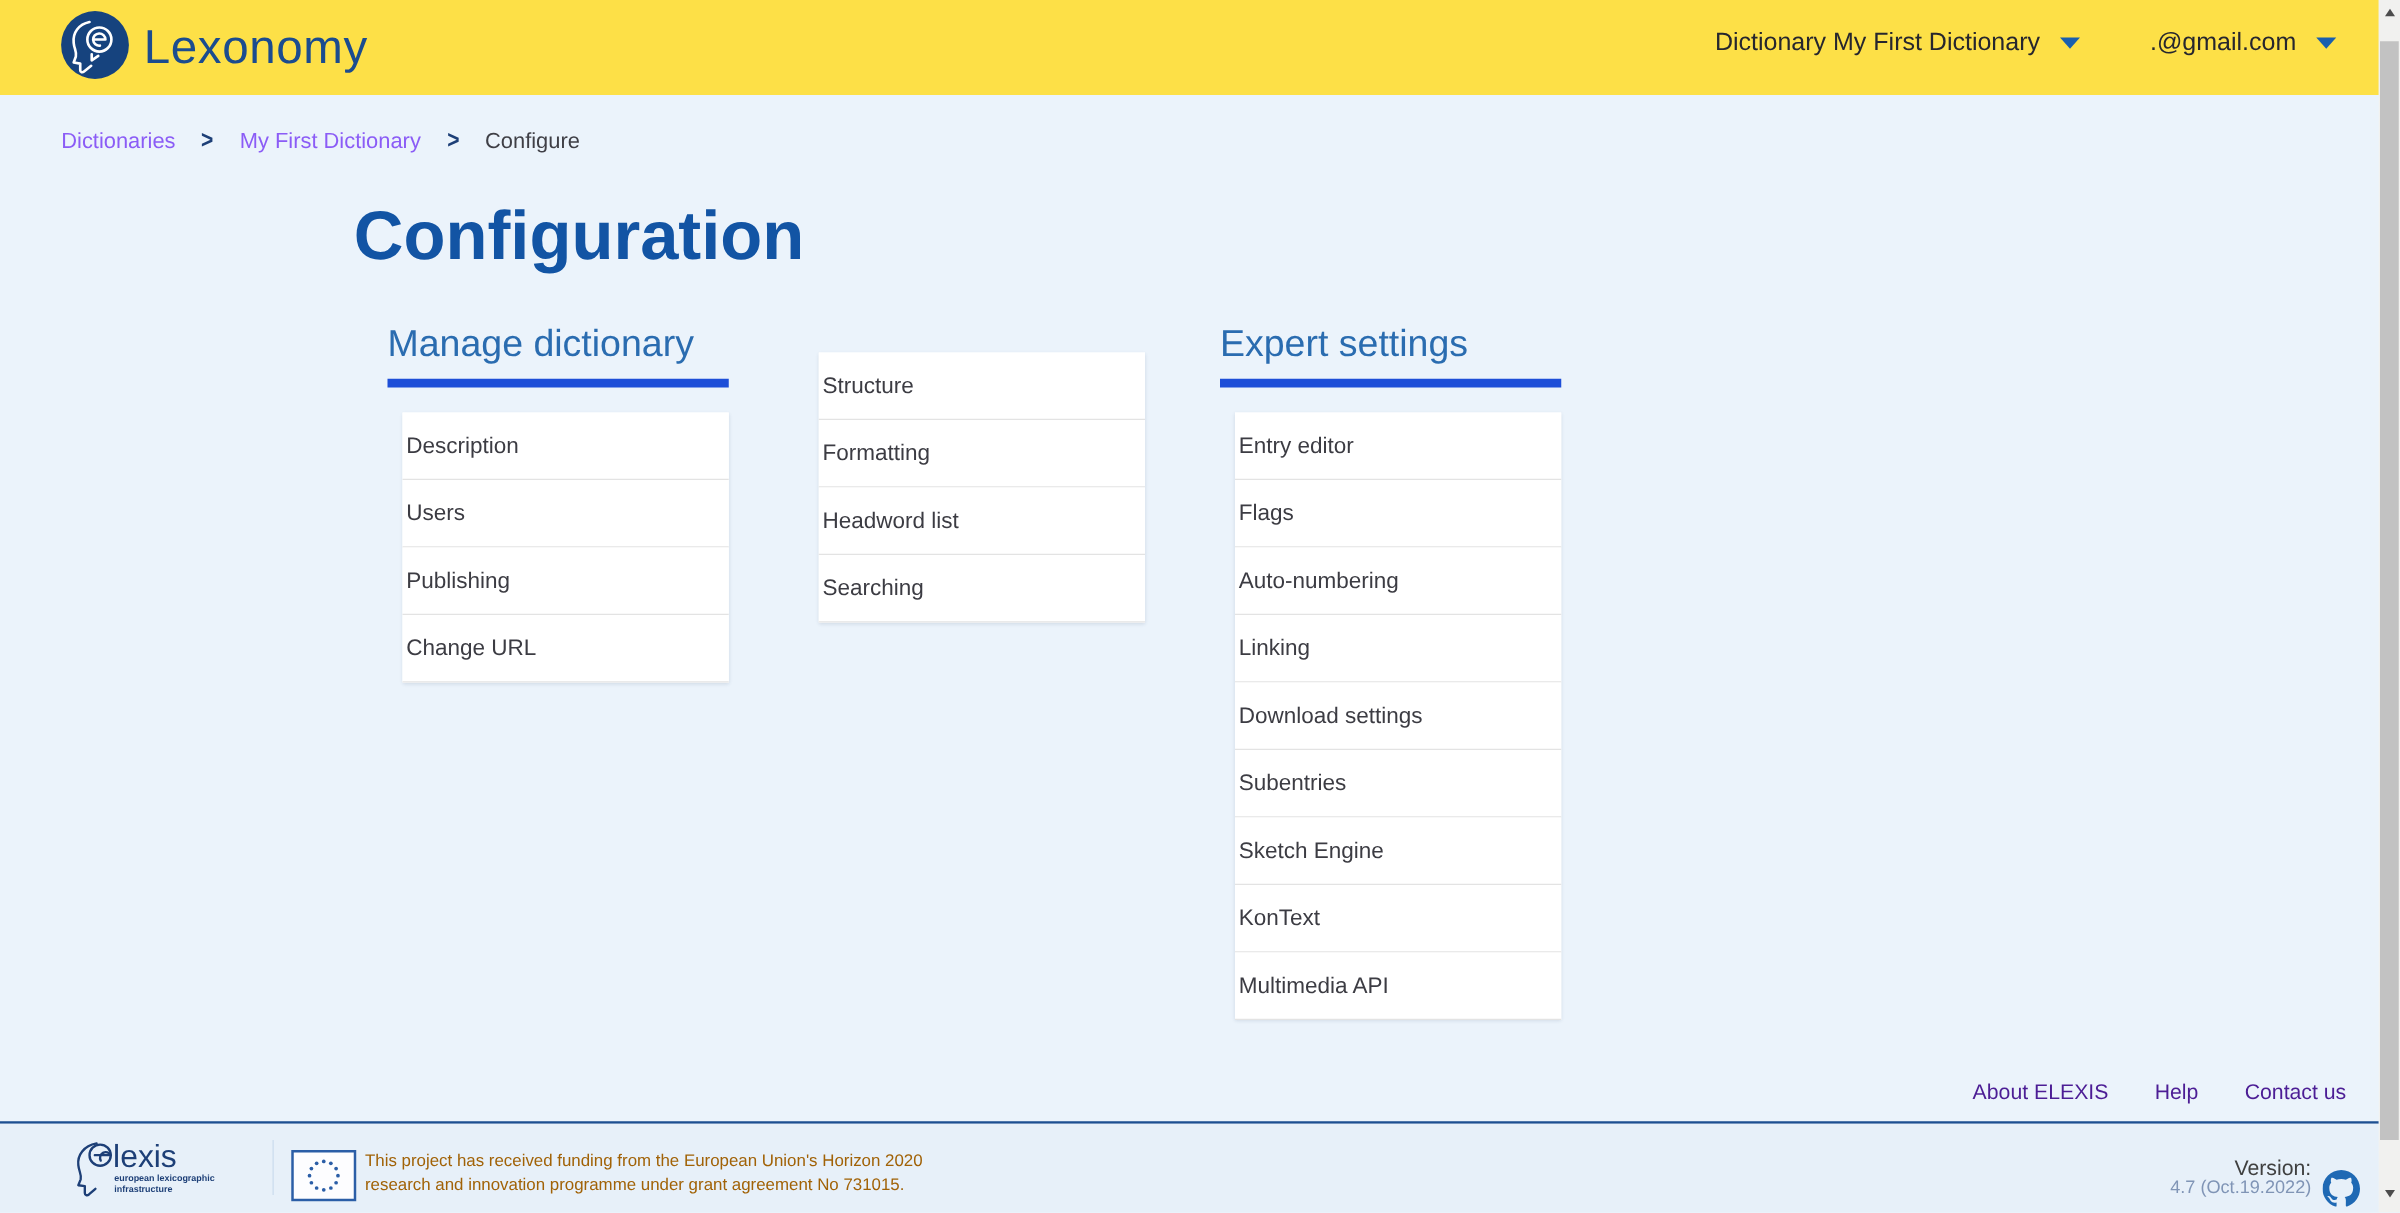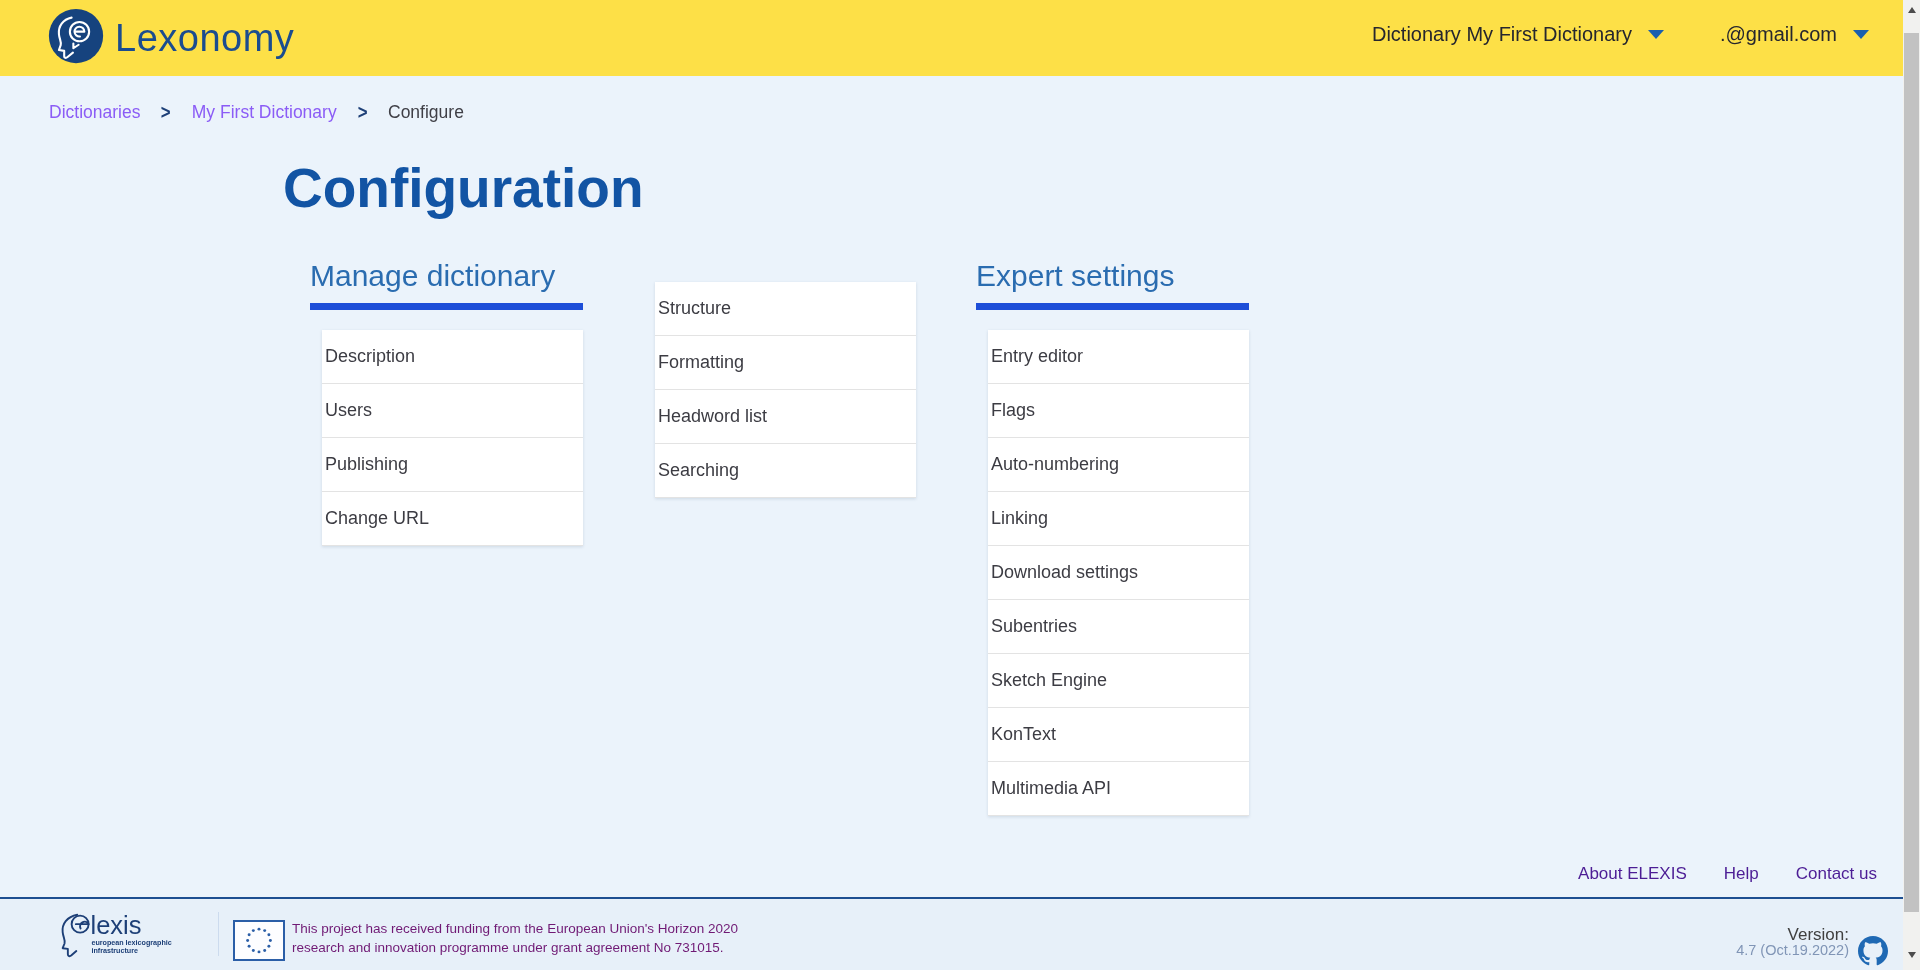--- a/index.html
+++ b/index.html
@@ -38,21 +38,21 @@
   
   .footer-nav { position: absolute; top: 864px; right: 43px; display: flex; gap: 37px; font-size: 17px; }
   .footer-link { color: #4c1d95; cursor: pointer; }
 
   .hr-blue { position: absolute; top: 897px; left: 0; right: 17px; height: 2px; background: #1d4f91; }
 
   .bottombar { position: absolute; top: 899px; left: 0; right: 17px; height: 71px; background: #e7f0f9; }
   .elexis-logo { position: absolute; left: 56px; top: 11px; cursor: pointer; }
   .footer-divider { position: absolute; left: 218px; top: 13px; width: 1px; height: 44px; background: #ccdbee; }
   .eu-flag { position: absolute; left: 233px; top: 21px; width: 52px; height: 41px; background: #fdfdff; border: 2px solid #2b5ea7; display: flex; align-items: center; justify-content: center; }
-  .funding-text { position: absolute; left: 292px; top: 20px; font-size: 13.5px; color: #701a75; line-height: 19px; }
+  .funding-text { position: absolute; left: 292px; top: 20px; font-size: 13.5px; color: #a16207; line-height: 19px; }
   .version-block { position: absolute; right: 54px; top: 29px; text-align: right; }
   .version-label { font-size: 17px; color: #404040; line-height: 14px; }
   .version-value { font-size: 14.5px; color: #8095b6; line-height: 17px; }
   .github-icon { position: absolute; right: 15px; top: 37px; width: 30px; height: 30px; cursor: pointer; }
 
   
   .scrollbar { position: absolute; right: 0; top: 0; width: 17px; height: 970px; background: #f1f1ef; }
   .scroll-arrow { position: absolute; left: 0; width: 17px; height: 14px; display: flex; align-items: center; justify-content: center; cursor: pointer; }
   .scroll-arrow.up { top: 3px; }
   .scroll-arrow.down { top: 948px; }

